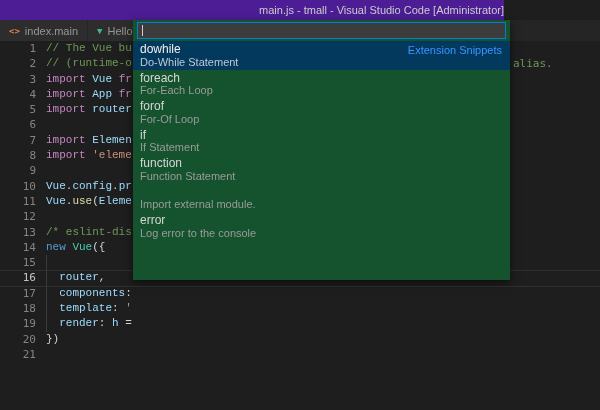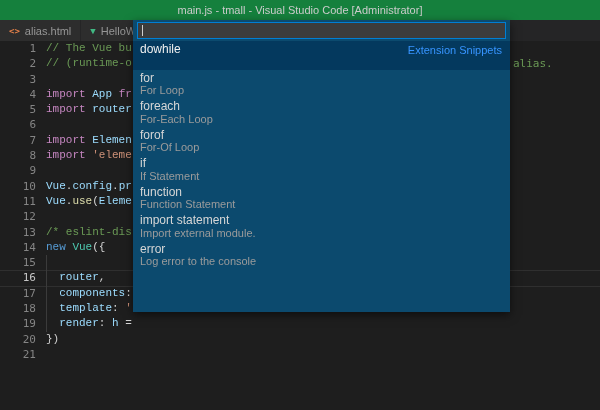--- a/index.html
+++ b/index.html
@@ -1,22 +1,22 @@
 <!DOCTYPE html>
 <html><head>
 <meta charset="utf-8">
 <style>
   * { margin:0; padding:0; box-sizing:border-box; }
   html,body { width:600px; height:410px; overflow:hidden; background:#1e1e1e;
               font-family:"Liberation Sans", sans-serif; }
   #stage { position:relative; width:600px; height:410px; background:#1e1e1e; }
 
   
-  #titlebar { position:absolute; left:0; top:0; width:600px; height:20px;
-              background:#15803d; display:flex; align-items:center; justify-content:center; }
+  #titlebar { position:absolute; left:0; top:0; width:504px; height:20px;
+              background:#4c1d95; display:flex; align-items:center; justify-content:flex-end; }
   #titlebar .title { font-size:11px; color:#cccccc; }
 
   
   #tabbar { position:absolute; left:0; top:20px; width:600px; height:21px;
             background:#252526; display:flex; }
   .tab { height:21px; display:flex; align-items:center; gap:5px;
          background:#2d2d2d; padding:0 9px; margin-right:1px;
          font-size:11px; color:#969696; white-space:nowrap; overflow:hidden; flex:none; }
   .tab.active { background:#1e1e1e; color:#e7e7e7; }
   .tab .ticon { font-family:"DejaVu Sans Mono",monospace; font-size:9px; font-weight:bold; }
@@ -35,22 +35,22 @@
             color:#858585; }
   .line.cur .gutter { color:#c6c6c6;padding-left:16px; }
   .code { position:absolute; left:46px; top:0;font-family:Liberation Mono, monospace; }
   #cur-line-box { position:absolute; left:0; top:229px; width:600px; height:17px;
                   border-top:1px solid #2f2f2f; border-bottom:1px solid #2f2f2f; }
   #indent-guide { position:absolute; left:46px; top:214px; width:1px; height:77px;
                   background:#3b3b3b; }
   #alias-frag { position:absolute; left:513px; top:15.3px; line-height:15.3px;text-align:right; }
 
   
-  #quickpick { position:absolute; left:133px; top:20px; width:377px; height:292px;
-               background:#0c4a6e; box-shadow:0 3px 9px rgba(0,0,0,.55); z-index:10; }
+  #quickpick { position:absolute; left:133px; top:20px; width:377px; height:260px;
+               background:#14532d; box-shadow:0 3px 9px rgba(0,0,0,.55); z-index:10; }
   #qp-inputwrap { position:absolute; left:4px; top:2px; width:369px; height:17px;
                   background:#3c3c3c; border:1px solid #007fd4; }
   #qp-input { position:absolute; left:3px; top:0; width:360px; height:15px;
               background:transparent; border:none; outline:none; color:#cccccc;
               font-family:"Liberation Sans",sans-serif; font-size:11px; caret-color:#d4d4d4; }
   #qp-caret { position:absolute; left:4px; top:2px; width:1px; height:11px; background:#cfcfcf; }
   #qp-list { position:absolute; left:0; top:21px; width:377px; }
   .qp-item { position:relative; height:28.5px; cursor:pointer; }
   .qp-item.sel { background:#04395e; }
   .qp-name { position:absolute; left:7px; top:1px; font-size:12px; color:#d6d6d6; }
@@ -64,21 +64,21 @@
 
 <div id="stage">
 
   <div id="titlebar">
     <span class="title">main.js - tmall - Visual Studio Code [Administrator]</span>
   </div>
 
   <div id="tabbar">
       <div class="tab" id="tab-index-html">
         <span class="ticon icon-html">&lt;&gt;</span>
-        <span>alias.html</span>
+        <span>index.main</span>
       </div>
       <div class="tab" id="tab-helloworld">
         <span class="ticon icon-vue">▼</span>
         <span>HelloWor</span>
       </div>
       <div class="tab active" id="tab-main-js">
         <span class="close">×</span>
       </div>
       <div class="tab" id="tab-index-js">
         <span class="ticon icon-js">JS</span>
@@ -88,21 +88,21 @@
         <span>confi</span>
       </div>
     </div>
 
   <div id="editor">
     <div id="cur-line-box"></div>
     <div id="indent-guide"></div>
     <div id="code-lines">
         <div class="line"><span class="gutter">1</span><span class="code"><span style="color: rgb(106, 153, 85);">// The Vue bu</span></span></div>
         <div class="line"><span class="gutter">2</span><span class="code"><span style="color: rgb(106, 153, 85);">// (runtime-o</span></span></div>
-        <div class="line"><span class="gutter">3</span></div>
+        <div class="line"><span class="gutter">3</span><span class="code"><span style="color: rgb(197, 134, 192);">import </span><span style="color: rgb(156, 220, 254);">Vue </span><span style="color: rgb(197, 134, 192);">fr</span></span></div>
         <div class="line"><span class="gutter">4</span><span class="code"><span style="color: rgb(197, 134, 192);">import </span><span style="color: rgb(156, 220, 254);">App </span><span style="color: rgb(197, 134, 192);">fr</span></span></div>
         <div class="line"><span class="gutter">5</span><span class="code"><span style="color: rgb(197, 134, 192);">import </span><span style="color: rgb(156, 220, 254);">router</span></span></div>
         <div class="line"><span class="gutter">6</span><span class="code"></span></div>
         <div class="line"><span class="gutter">7</span><span class="code"><span style="color: rgb(197, 134, 192);">import </span><span style="color: rgb(156, 220, 254);">Elemen</span></span></div>
         <div class="line"><span class="gutter">8</span><span class="code"><span style="color: rgb(197, 134, 192);">import </span><span style="color: rgb(206, 145, 120);">'eleme</span></span></div>
         <div class="line"><span class="gutter">9</span><span class="code"></span></div>
         <div class="line"><span class="gutter">10</span><span class="code"><span style="color: rgb(156, 220, 254);">Vue</span><span style="color: rgb(212, 212, 212);">.</span><span style="color: rgb(156, 220, 254); margin-top: 20px;">config</span><span style="color: rgb(212, 212, 212);">.</span><span style="color: rgb(156, 220, 254);">pr</span></span></div>
         <div class="line"><span class="gutter">11</span><span class="code"><span style="color: rgb(156, 220, 254);">Vue</span><span style="color: rgb(212, 212, 212);">.</span><span style="color: rgb(220, 220, 170);">use</span><span style="color: rgb(212, 212, 212);">(</span><span style="color: rgb(156, 220, 254);">Eleme</span></span></div>
         <div class="line"><span class="gutter">12</span><span class="code"></span></div>
         <div class="line"><span class="gutter">13</span><span class="code"><span style="color: rgb(106, 153, 85);">/* eslint-dis</span></span></div>
@@ -119,44 +119,40 @@
   </div>
 
   <div id="quickpick">
     <div id="qp-inputwrap">
       <span id="qp-caret"></span>
       <input id="qp-input" type="text" value="" style="">
     </div>
     <div id="qp-list">
         <div class="qp-item sel">
           <span class="qp-name">dowhile</span>
+          <span class="qp-desc">Do-While Statement</span>
           <span class="qp-badge">Extension Snippets</span>
-        </div>
-        <div class="qp-item">
-          <span class="qp-name">for</span>
-          <span class="qp-desc">For Loop</span>
         </div>
         <div class="qp-item">
           <span class="qp-name">foreach</span>
           <span class="qp-desc">For-Each Loop</span>
         </div>
         <div class="qp-item">
           <span class="qp-name">forof</span>
           <span class="qp-desc">For-Of Loop</span>
         </div>
         <div class="qp-item">
           <span class="qp-name">if</span>
           <span class="qp-desc">If Statement</span>
         </div>
         <div class="qp-item">
           <span class="qp-name">function</span>
           <span class="qp-desc">Function Statement</span>
         </div>
         <div class="qp-item">
-          <span class="qp-name">import statement</span>
           <span class="qp-desc">Import external module.</span>
         </div>
         <div class="qp-item">
           <span class="qp-name">error</span>
           <span class="qp-desc">Log error to the console</span>
         </div>
       </div>
   </div>
 
 </div>

